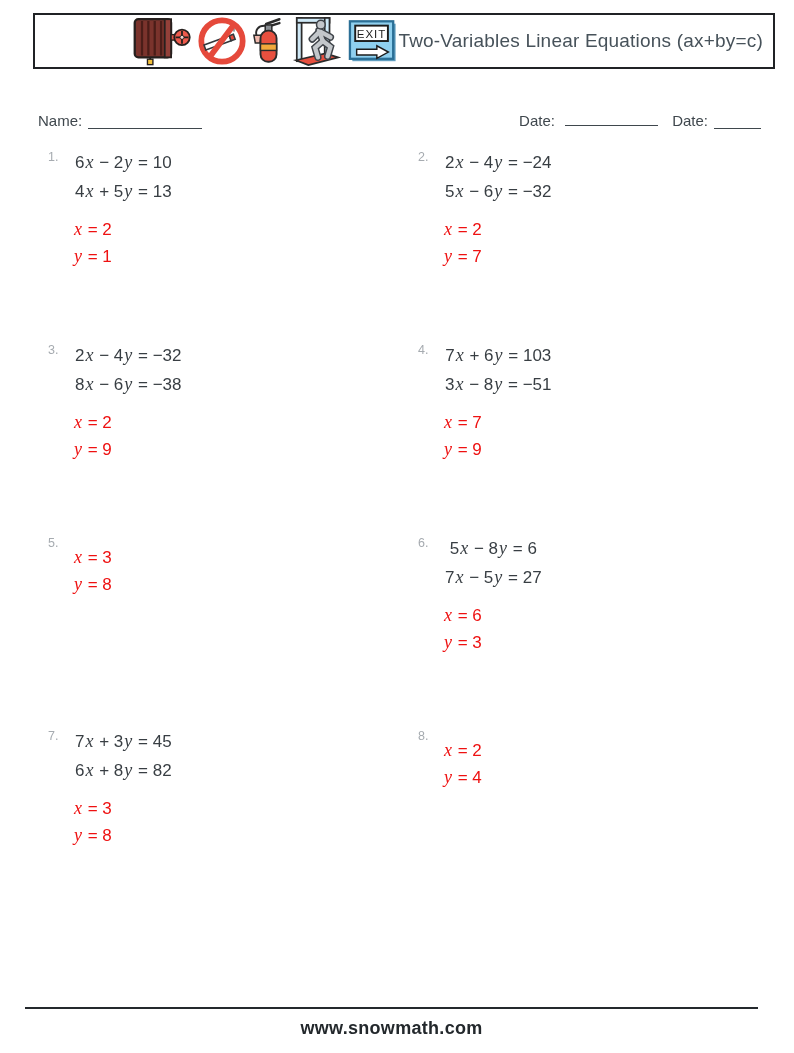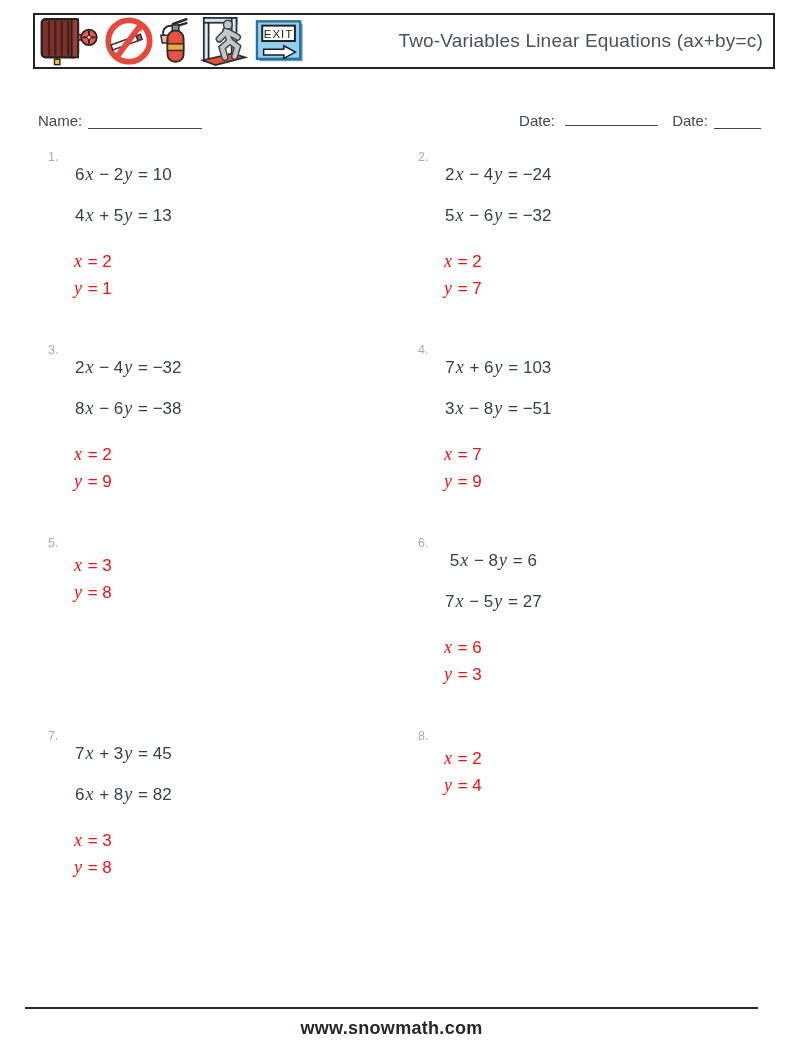--- a/index.html
+++ b/index.html
@@ -14,21 +14,21 @@
   }
 
   
   .header-box {
     position: absolute;
     left: 33px; top: 13px;
     width: 724px; height: 52px;
     border: 2px solid #202225;
     display: flex;
     align-items: center;
-    justify-content: space-between;
+    justify-content: flex-end;
     padding: 0 10px 0 4px;
     box-sizing: content-box;
   }
   .icon-row { display: flex; align-items: center; gap: 5px; }
   .icon-row svg { display: block; }
   .header-title {
     font-size: 19px;
     color: #47525a;
     letter-spacing: .2px;
     white-space: nowrap;
@@ -80,23 +80,22 @@
   .eq-group {
     display: inline-flex;
     flex-direction: column;
     align-items: center;
   }
   .eq {
     font-size: 17px;
     line-height: 29px;
     color: #383e43;
     white-space: nowrap;
-    margin-top: 12px;
-  }
-  .answers { margin-top: 18px; margin-left: -2px; }
+  }
+  .answers { margin-top: 10px; margin-left: -2px; }
   .ans {
     font-size: 17px;
     line-height: 27px;
     color: #ee1111;
     white-space: nowrap;
   }
   .eq i, .ans i {
     font-family: "Liberation Serif", serif;
     font-style: italic;
     font-size: 18px;

